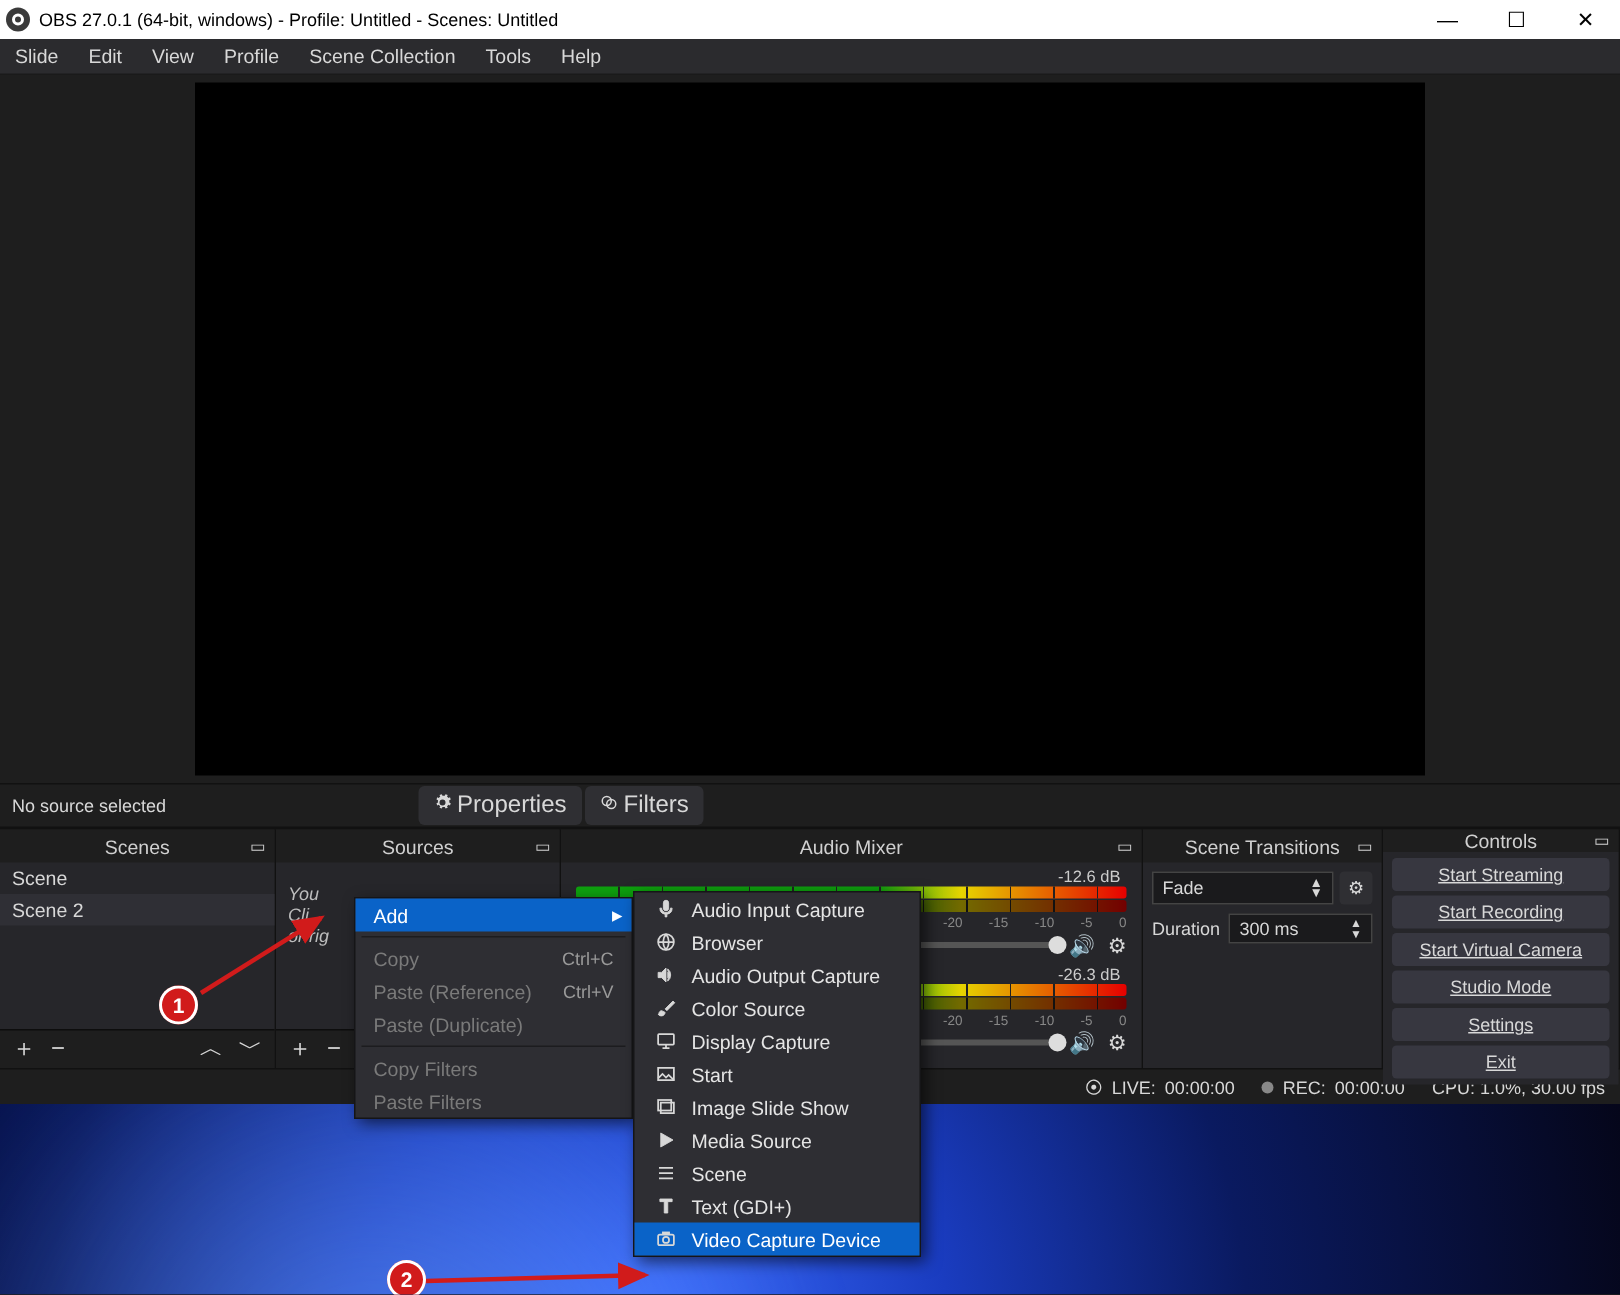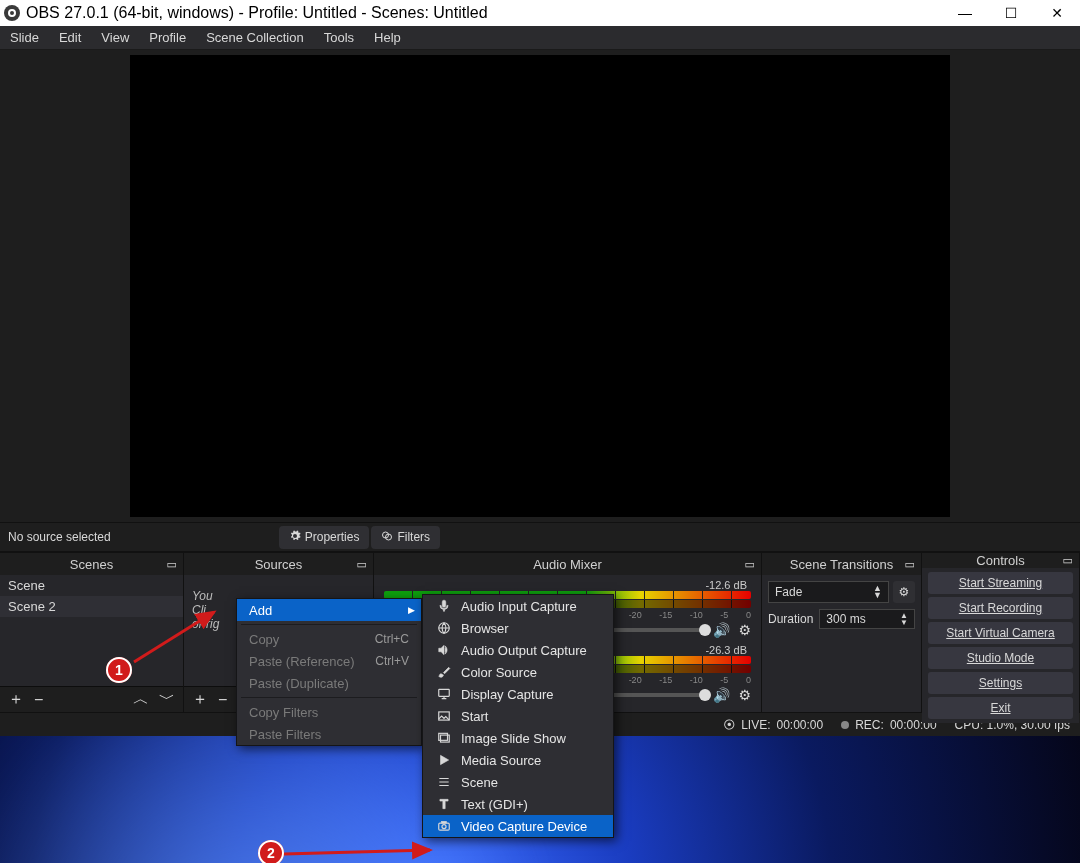--- a/index.html
+++ b/index.html
@@ -14,37 +14,37 @@
   }
   
   .titlebar {
     height: 26px; background: #fff; color: #000;
     display: flex; align-items: center;
     padding: 0 4px;
     position: relative;
   }
   .titlebar .appicon { width:16px; height:16px; margin-right:6px; border-radius:50%; background:#3a3a3a; display:flex; align-items:center; justify-content:center;}
   .titlebar .appicon .inner{ width:8px;height:8px;border-radius:50%;border:2px solid #fff;}
-  .titlebar .title { font-size:16px; }
+  .titlebar .title { font-size:12px; }
   .winctrl { position:absolute; right:0; top:0; height:26px; display:flex; }
   .winctrl div { width:46px; display:flex; align-items:center; justify-content:center; font-size:14px; color:#000; }
   
   .menubar {
     height: 24px; background: #2b2b2e; display: flex; align-items:center; gap: 0;
     border-bottom:1px solid #1a1a1a;
   }
   .menubar .menuitem { padding: 4px 10px; font-size:13px; cursor:default;}
   
   .preview-wrap { height: 472px; background:#1e1e1e; display:flex; align-items:center; justify-content:center; }
   .preview { width: 820px; height: 462px; background:#000; }
   
   .srcrow { height: 30px; display:flex; align-items:center; border-top:1px solid #111; border-bottom:1px solid #111; background:#1e1e1e;}
   .srcrow .sel { padding:0 8px;}
   .srcrow .propgroup { margin-left: 160px; display:flex; gap:2px;}
-  .pillbtn { display:flex; align-items:center; gap:4px; background:#2f2f33; padding:4px 10px; border-radius:4px; font-size:12px;}
+  .pillbtn { display:flex; align-items:center; gap:4px; background:#2f2f33; padding:4px 10px; border-radius:4px; font-size:16px;}
   .pillbtn svg{ width:12px;height:12px; fill:#d8d8d8;}
   
   .docks { height:160px; display:flex; border-top:1px solid #111;}
   .dock { display:flex; flex-direction:column; border-right:1px solid #111;}
   .dock-header { height:22px; background:#1e1e1e; display:flex; align-items:center; justify-content:center; position:relative; color:#d0d0d0; font-size:13px;}
   .dock-header .popicon { position:absolute; right:6px; font-size:11px;}
   .dock-body { flex:1; position:relative; background:#26262a;}
   .dock-foot { height:26px; background:#1e1e1e; display:flex; align-items:center; gap:10px; padding:0 8px; border-top:1px solid #0d0d0d;}
   .iconbtn { font-size:16px; color:#d8d8d8; cursor:default;}
   

